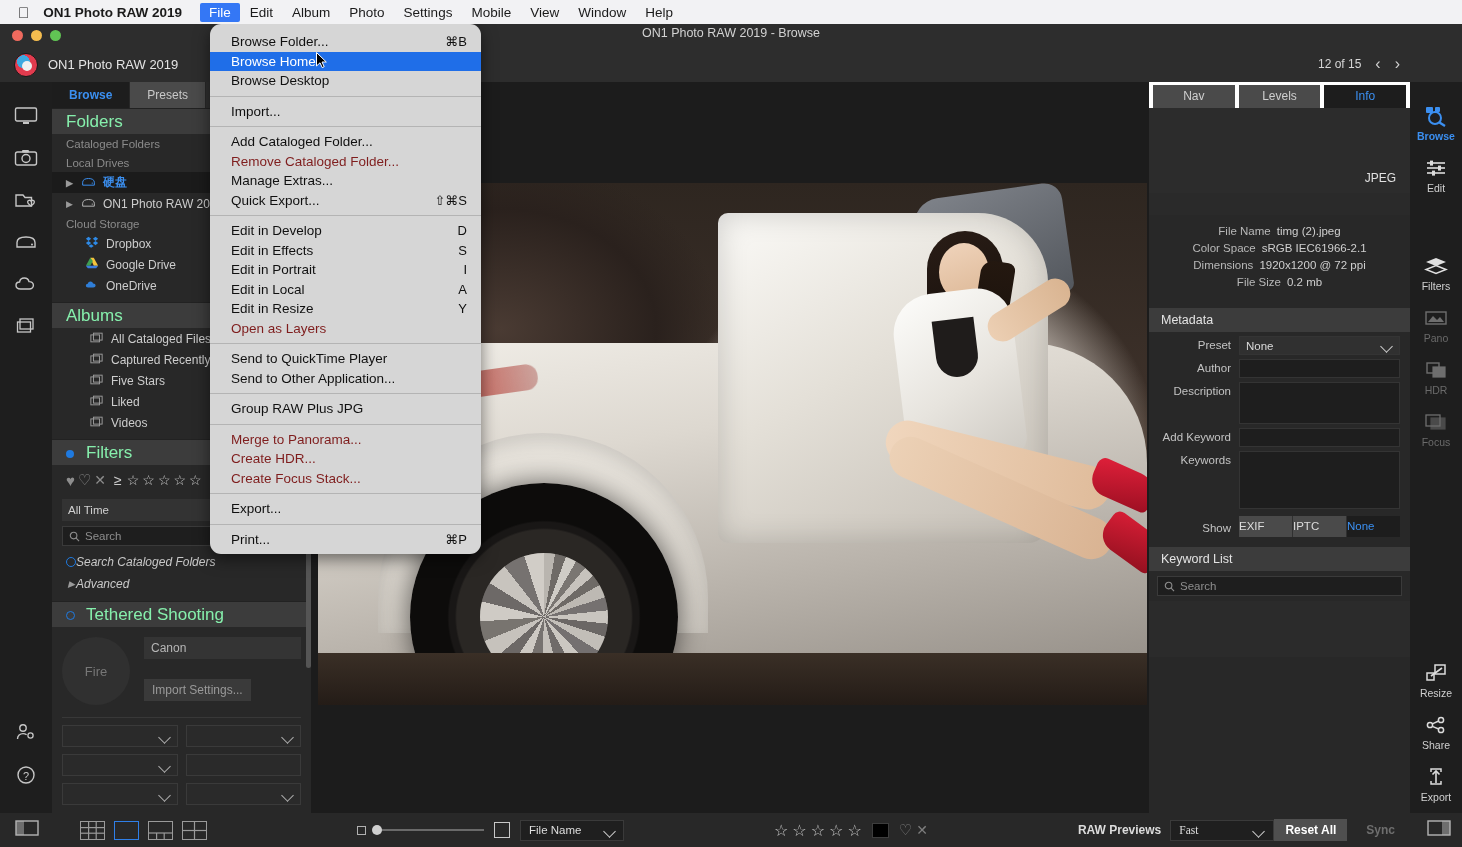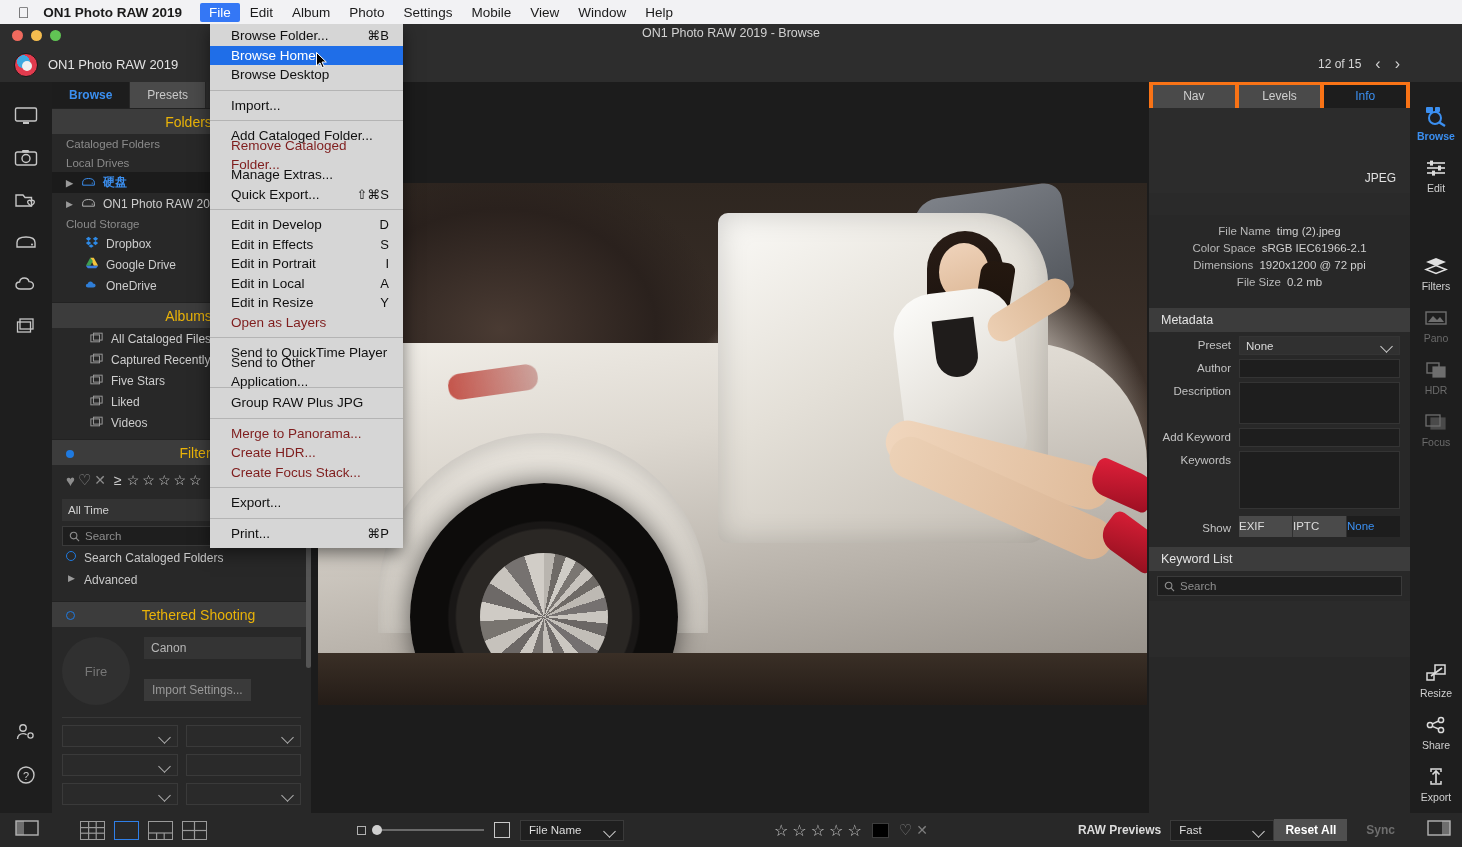--- a/index.html
+++ b/index.html
@@ -81,22 +81,22 @@
     background: #282828; overflow: hidden; z-index: 4;
   }
   .tabrow { display: flex; height: 26px; background: #2f2f2f; }
   .tab {
     flex: 0 0 auto; padding: 0 17px; height: 26px; line-height: 26px;
     font-size: 12px; color: #c9c9c9; background: #4a4a4a;
     border-right: 1px solid #282828;
   }
   .tab.active { background: #1d1d1d; color: #3b8ff0; font-weight: bold; }
   .sechead {
-    height: 26px; line-height: 26px; padding-left: 14px; font-size: 14px;
-    color: #eab308; background: #3c3c3c; border-top: 1px solid #222; text-align: center;
+    height: 26px; line-height: 26px; padding-left: 14px; font-size: 17px;
+    color: #86efac; background: #3c3c3c; border-top: 1px solid #222;
   }
   .sechead.withdot { padding-left: 34px; position: relative; }
   .bluedot {
     position: absolute; left: 14px; top: 10px; width: 8px; height: 8px;
     border-radius: 50%; background: #1f7ae0;
   }
   .bluering {
     position: absolute; left: 14px; top: 9px; width: 9px; height: 9px;
     border-radius: 50%; border: 1.6px solid #1f7ae0;
   }
@@ -111,21 +111,21 @@
   .filtrow { display: flex; align-items: center; height: 30px; padding-left: 14px; gap: 3px; color: #b4b4b4; }
   .alltime {
     height: 22px; margin: 4px 10px 0 10px; background: #333; font-size: 11.5px;
     color: #d0d0d0; line-height: 22px; padding-left: 6px;
   }
   .srchbox {
     height: 20px; margin: 5px 10px; background: #1e1e1e; border: 1px solid #3a3a3a;
     display: flex; align-items: center; padding-left: 6px; gap: 5px;
     font-size: 11.5px; color: #8d8d8d;
   }
-  .optrow { display: flex; align-items: flex-start; height: 22px; padding-left: 14px; gap: 8px; font-size: 12px; color: #c8c8c8; }
+  .optrow { display: flex; align-items: center; height: 22px; padding-left: 14px; gap: 0; font-size: 12px; color: #c8c8c8; font-style: italic; }
   .ring { width: 10px; height: 10px; border-radius: 50%; border: 1.5px solid #1f7ae0; }
   .tether { padding: 10px 10px 0 10px; }
   .firebtn {
     width: 68px; height: 68px; border-radius: 50%; background: #303030;
     display: flex; align-items: center; justify-content: center;
     font-size: 13px; color: #777;
   }
   .tinput {
     background: #343434; height: 22px; font-size: 12px; color: #b6b6b6;
     line-height: 22px; padding-left: 7px;
@@ -273,21 +273,21 @@
   .ground {
     left: 0; top: 470px; width: 829px; height: 52px;
     background: linear-gradient(180deg, #3a2f26 0%, #241c17 100%);
   }
 
   
   .panelR {
     position: absolute; top: 82px; left: 1149px; width: 261px; height: 731px;
     background: #282828; z-index: 4;
   }
-  .rtabs { display: flex; height: 26px; padding: 3px 4px 0 4px; gap: 4px; background: #f97316; }
+  .rtabs { display: flex; height: 26px; padding: 3px 4px 0 4px; gap: 4px; background: #ffffff; }
   .rtab {
     flex: 1; height: 23px; line-height: 23px; text-align: center;
     font-size: 12px; color: #cfcfcf; background: #4a4a4a;
   }
   .rtab.active { background: #1d1d1d; color: #3b8ff0; }
   .previewbox { height: 85px; background: #2c2c2c; position: relative; }
   .jpeg-lbl { position: absolute; right: 14px; bottom: 8px; font-size: 12px; color: #e0e0e0; }
   .inforow {
     display: flex; justify-content: center; gap: 6px; font-size: 11.5px;
     color: #cfcfcf; line-height: 17px;
@@ -346,40 +346,40 @@
     position: relative; min-width: 104px;
   }
   .fnsel:after {
     content: ""; position: absolute; right: 9px; top: 6px; width: 8px; height: 8px;
     border-right: 1.6px solid #cfcfcf; border-bottom: 1.6px solid #cfcfcf; transform: rotate(45deg);
   }
   .blackswatch { width: 17px; height: 15px; background: #000; border: 1px solid #3d3d3d; }
   .rawsel {
     height: 21px; background: #1f1f1f; border: 1px solid #3a3a3a; display: flex;
     align-items: center; padding: 0 30px 0 8px; font-size: 11.5px; color: #dedede;
-    position: relative; min-width: 104px;
+    position: relative; min-width: 104px; font-family: Liberation Serif, serif;
   }
   .rawsel:after {
     content: ""; position: absolute; right: 10px; top: 6px; width: 8px; height: 8px;
     border-right: 1.6px solid #cfcfcf; border-bottom: 1.6px solid #cfcfcf; transform: rotate(45deg);
   }
   .btnR {
     height: 22px; line-height: 22px; padding: 0 11px; font-size: 12px;
     background: #4f4f4f; color: #fff; font-weight: bold;
   }
   .btnR.dim { background: transparent; color: #6e6e6e; }
   .vmbtn { width: 25px; height: 19px; border: 1.4px solid #9a9a9a; position: relative; }
   .vmbtn.active { border-color: #2f7fe8; }
 
   
   .menu {
-    position: absolute; top: 24px; left: 210px; width: 193px;
+    position: absolute; top: 24px; left: 210px; width: 271px;
     background: #d6d6d6; z-index: 50;
     box-shadow: 0 5px 16px rgba(0,0,0,.5);
-    padding: 2px 0 5px 0; font-size: 13.5px; color: #101010;
+    padding: 8px 0 5px 0; font-size: 13.5px; color: #101010; border-radius: 11px;
   }
   .mi {
     display: flex; align-items: center; justify-content: space-between;
     height: 19.5px; padding: 0 14px 0 21px; line-height: 19.5px;
   }
   .mi.hl { background: #1f6ee8; color: #fff; }
   .mi.dis { color: #7f1d1d; }
   .mi .sc { font-size: 13px; }
   .msep { height: 1px; background: #b4b4b4; margin: 5px 0; }
   .cursor {

